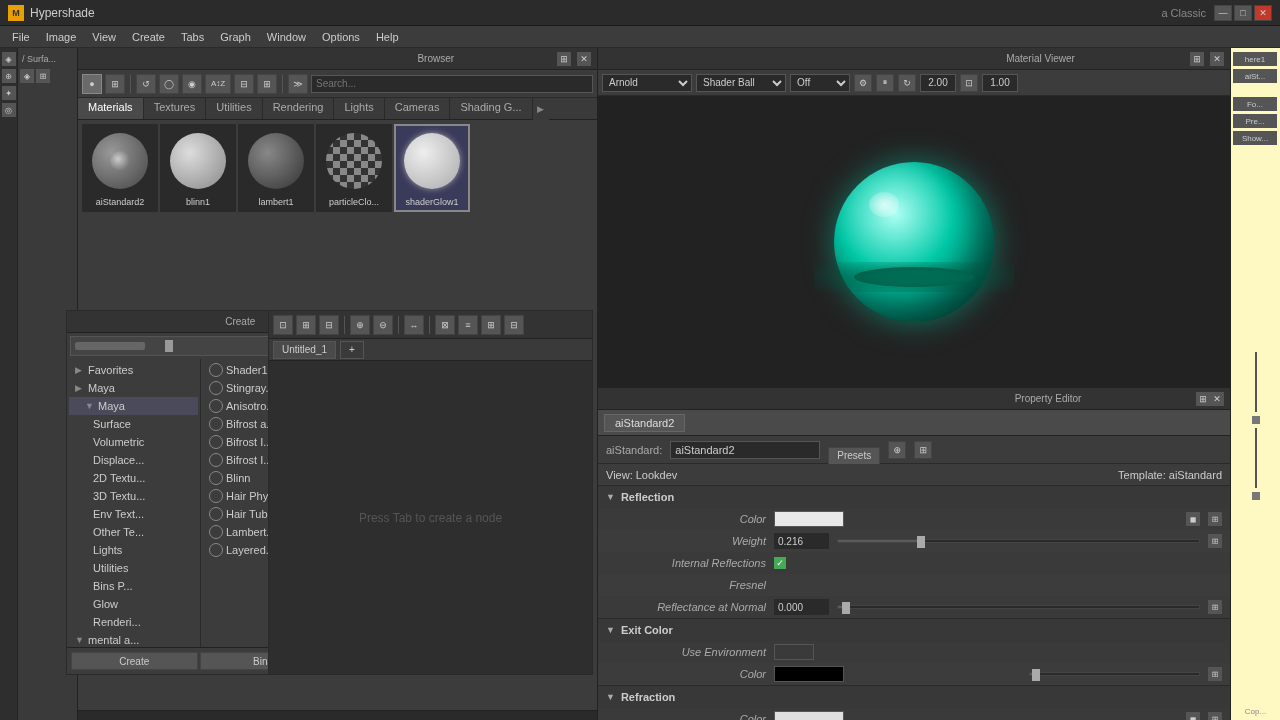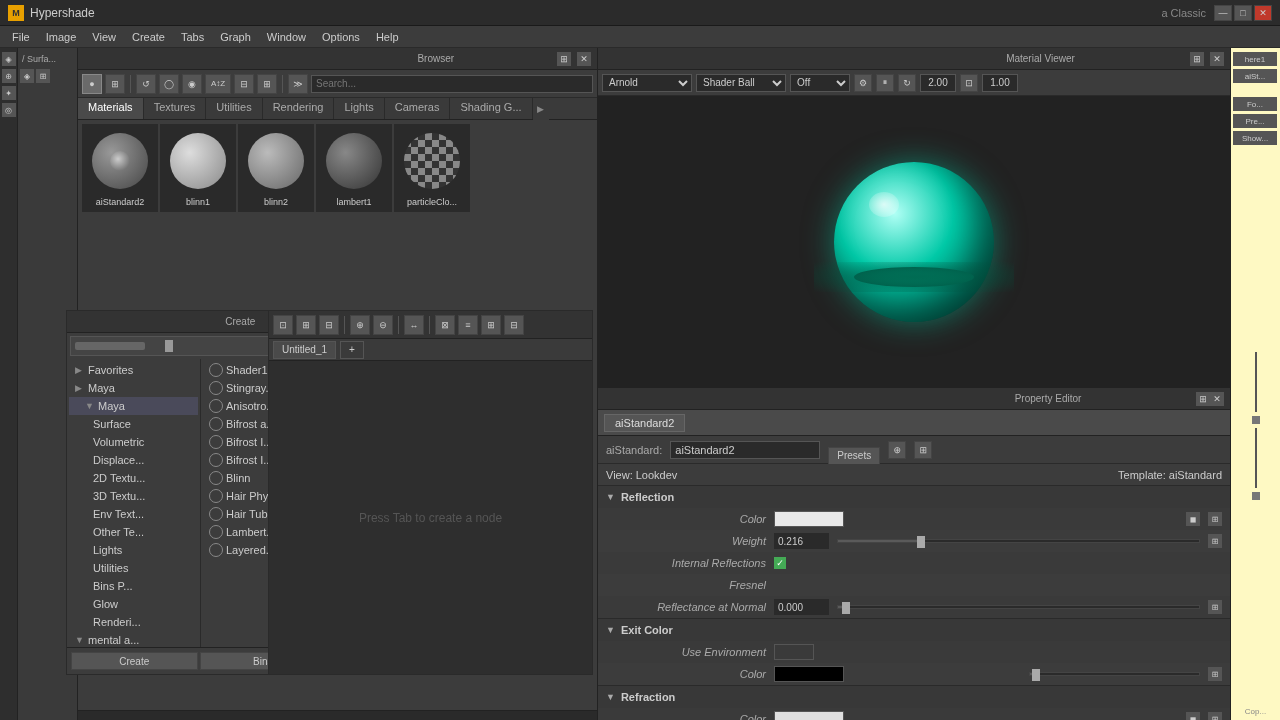--- a/index.html
+++ b/index.html
@@ -745,41 +745,41 @@
         <div class="material-label">aiStandard2</div>
       </div>
 
       <div class="material-item">
         <div class="material-thumb">
           <div style="width:56px;height:56px;border-radius:50%;background:radial-gradient(circle at 35% 35%, #ddd, #888);"></div>
         </div>
         <div class="material-label">blinn1</div>
       </div>
 
-      <div class="material-item">
-        <div class="material-thumb">
-          <div style="width:56px;height:56px;border-radius:50%;background:radial-gradient(circle at 35% 35%, #bbb, #666);"></div>
-        </div>
-        <div class="material-label">blinn2</div>
-      </div>
 
       <div class="material-item">
         <div class="material-thumb">
           <div style="width:56px;height:56px;border-radius:50%;background:radial-gradient(circle at 35% 35%, #888, #333);"></div>
         </div>
         <div class="material-label">lambert1</div>
       </div>
 
       <div class="material-item">
         <div class="material-thumb">
           <div style="width:56px;height:56px;border-radius:50%;overflow:hidden;background:repeating-conic-gradient(#888 0% 25%, #333 0% 50%) 0 0 / 14px 14px;"></div>
         </div>
         <div class="material-label">particleClo...</div>
       </div>
 
+      <div class="material-item selected">
+        <div class="material-thumb">
+          <div style="width:56px;height:56px;border-radius:50%;background:radial-gradient(circle at 35% 35%, #eee, #aaa);box-shadow:0 0 6px rgba(255,255,255,0.5);"></div>
+        </div>
+        <div class="material-label">shaderGlow1</div>
+      </div>
     </div>
 
     <div class="bottom-scroll"></div>
   </div>
 
   <div class="right-section">
 
     <div class="material-viewer">
       <div class="viewer-header">
         <div style="flex:1"></div>

